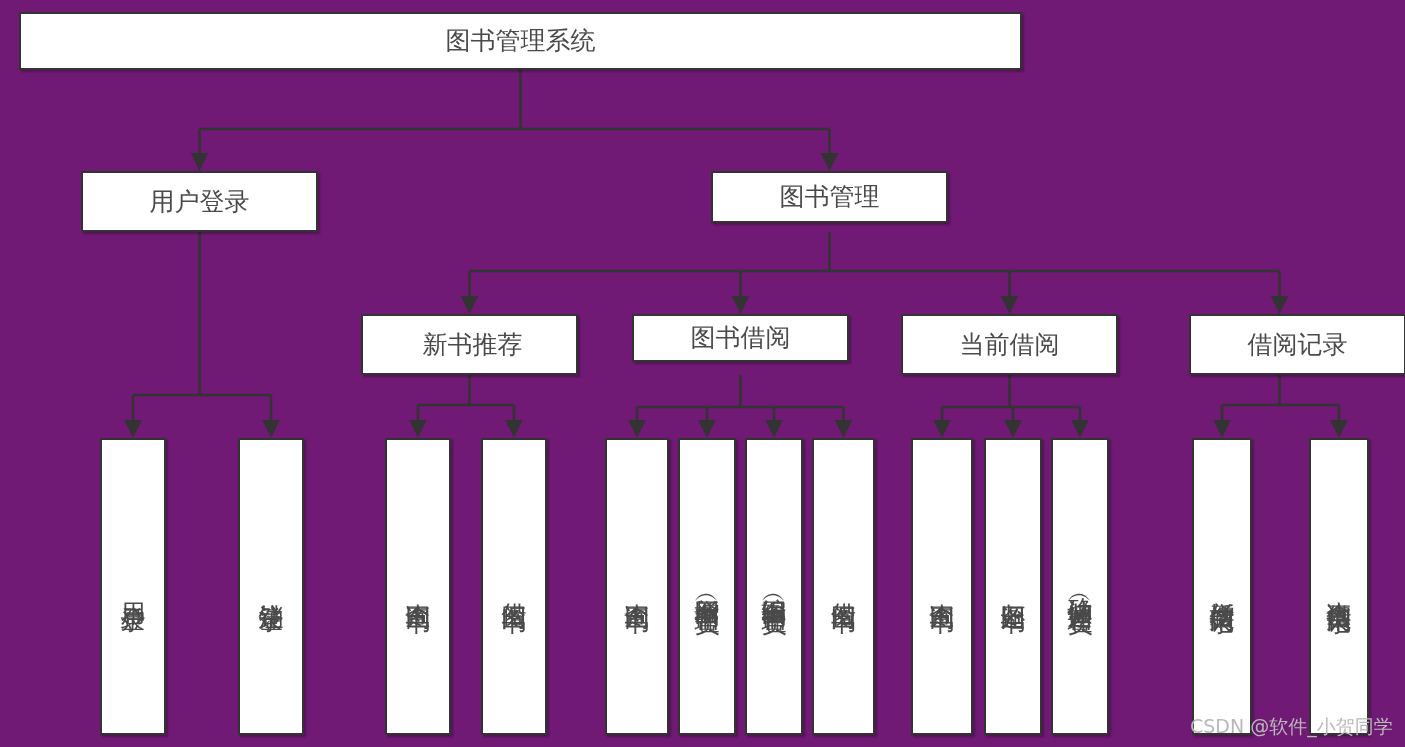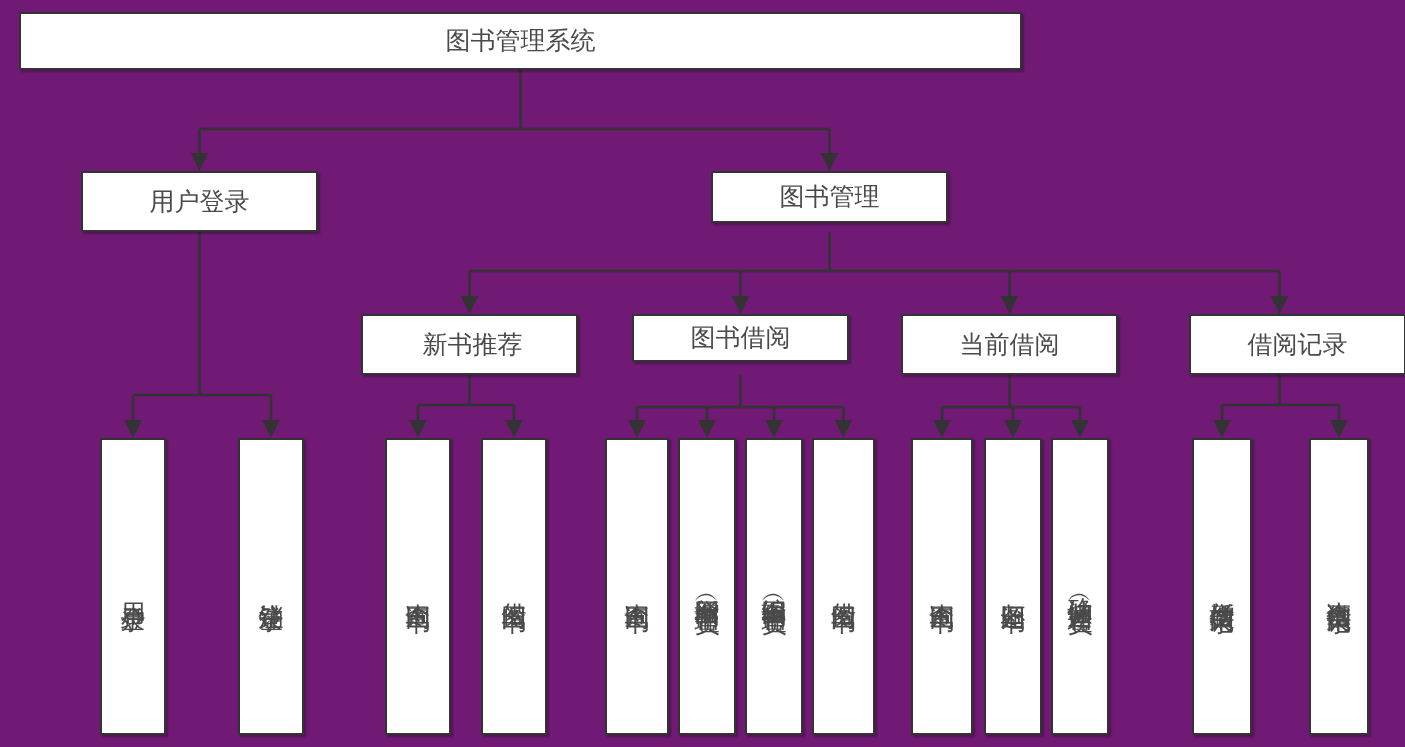--- a/index.html
+++ b/index.html
@@ -169,13 +169,14 @@
       <div class="node vert" style="left: 1051px; top: 438px; width: 58px; height: 297px;">
         <div class="label">确认归还（管理员）</div>
       </div>
       <div class="node vert" style="left: 1192px; top: 438px; width: 60px; height: 297px;">
         <div class="label">新增借阅记录</div>
       </div>
       <div class="node vert" style="left: 1309px; top: 438px; width: 60px; height: 297px;">
         <div class="label">查询借阅记录</div>
       </div>
     </div>
+  <div class="watermark" style="left:1190px; top:714px;">CSDN @软件_小贺同学</div>
 </div>
 
 </body></html>

